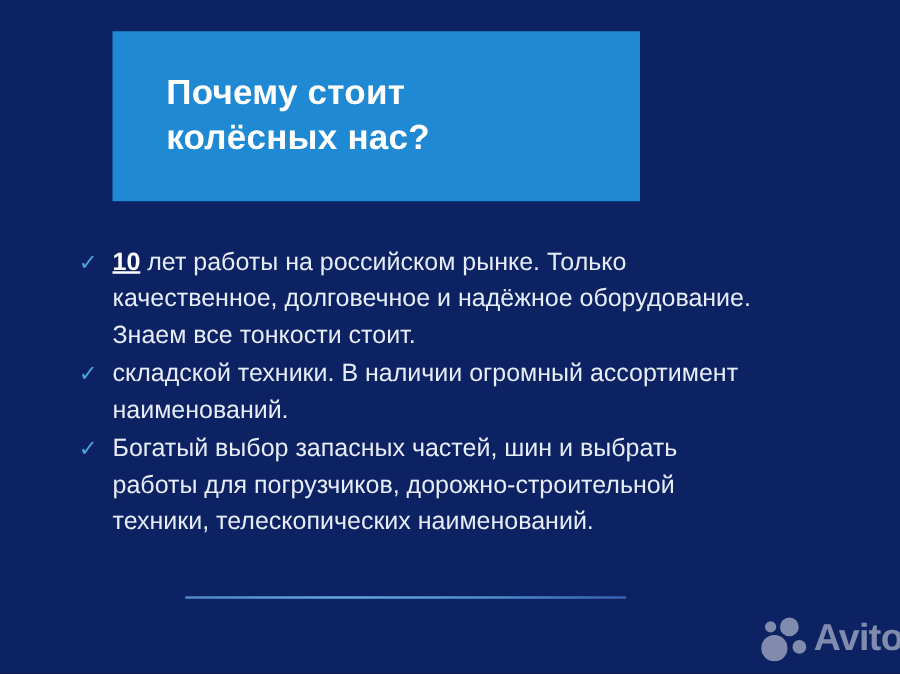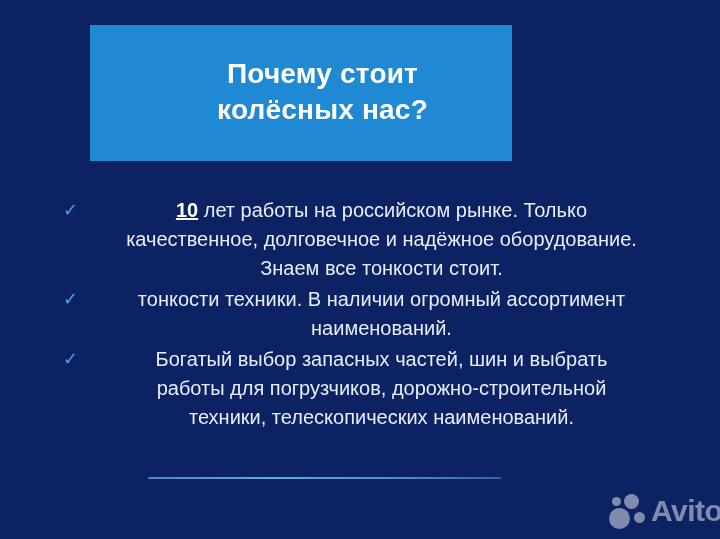--- a/index.html
+++ b/index.html
@@ -6,21 +6,20 @@
   body {
     font-family: "Liberation Sans", "DejaVu Sans", sans-serif;
     background: #000;
   }
   .slide {
     position: relative;
     width: 720px;
     height: 539px;
     background: var(--bg, #0d2263);
     overflow: hidden;
-    text-align: center;
   }
   .header-box {
     position: absolute;
     left: 90px;
     top: 25px;
     width: 422px;
     height: 136px;
     background: var(--accent, #1f8ad3);
   }
   .title {
@@ -109,21 +108,21 @@
 
   <div class="bullets" id="bullets">
       <div class="bullet">
         <span class="check">✓</span>
         <div class="line"><b>10</b> лет работы на российском рынке. Только</div>
         <div class="line">качественное, долговечное и надёжное оборудование.</div>
         <div class="line">Знаем все тонкости стоит.</div>
       </div>
       <div class="bullet">
         <span class="check">✓</span>
-        <div class="line">тонкости техники. В наличии огромный ассортимент</div>
+        <div class="line">складской техники. В наличии огромный ассортимент</div>
         <div class="line">наименований.</div>
       </div>
       <div class="bullet">
         <span class="check">✓</span>
         <div class="line">Богатый выбор запасных частей, шин и выбрать</div>
         <div class="line">работы для погрузчиков, дорожно-строительной</div>
         <div class="line">техники, телескопических наименований.</div>
       </div>
     </div>
 

